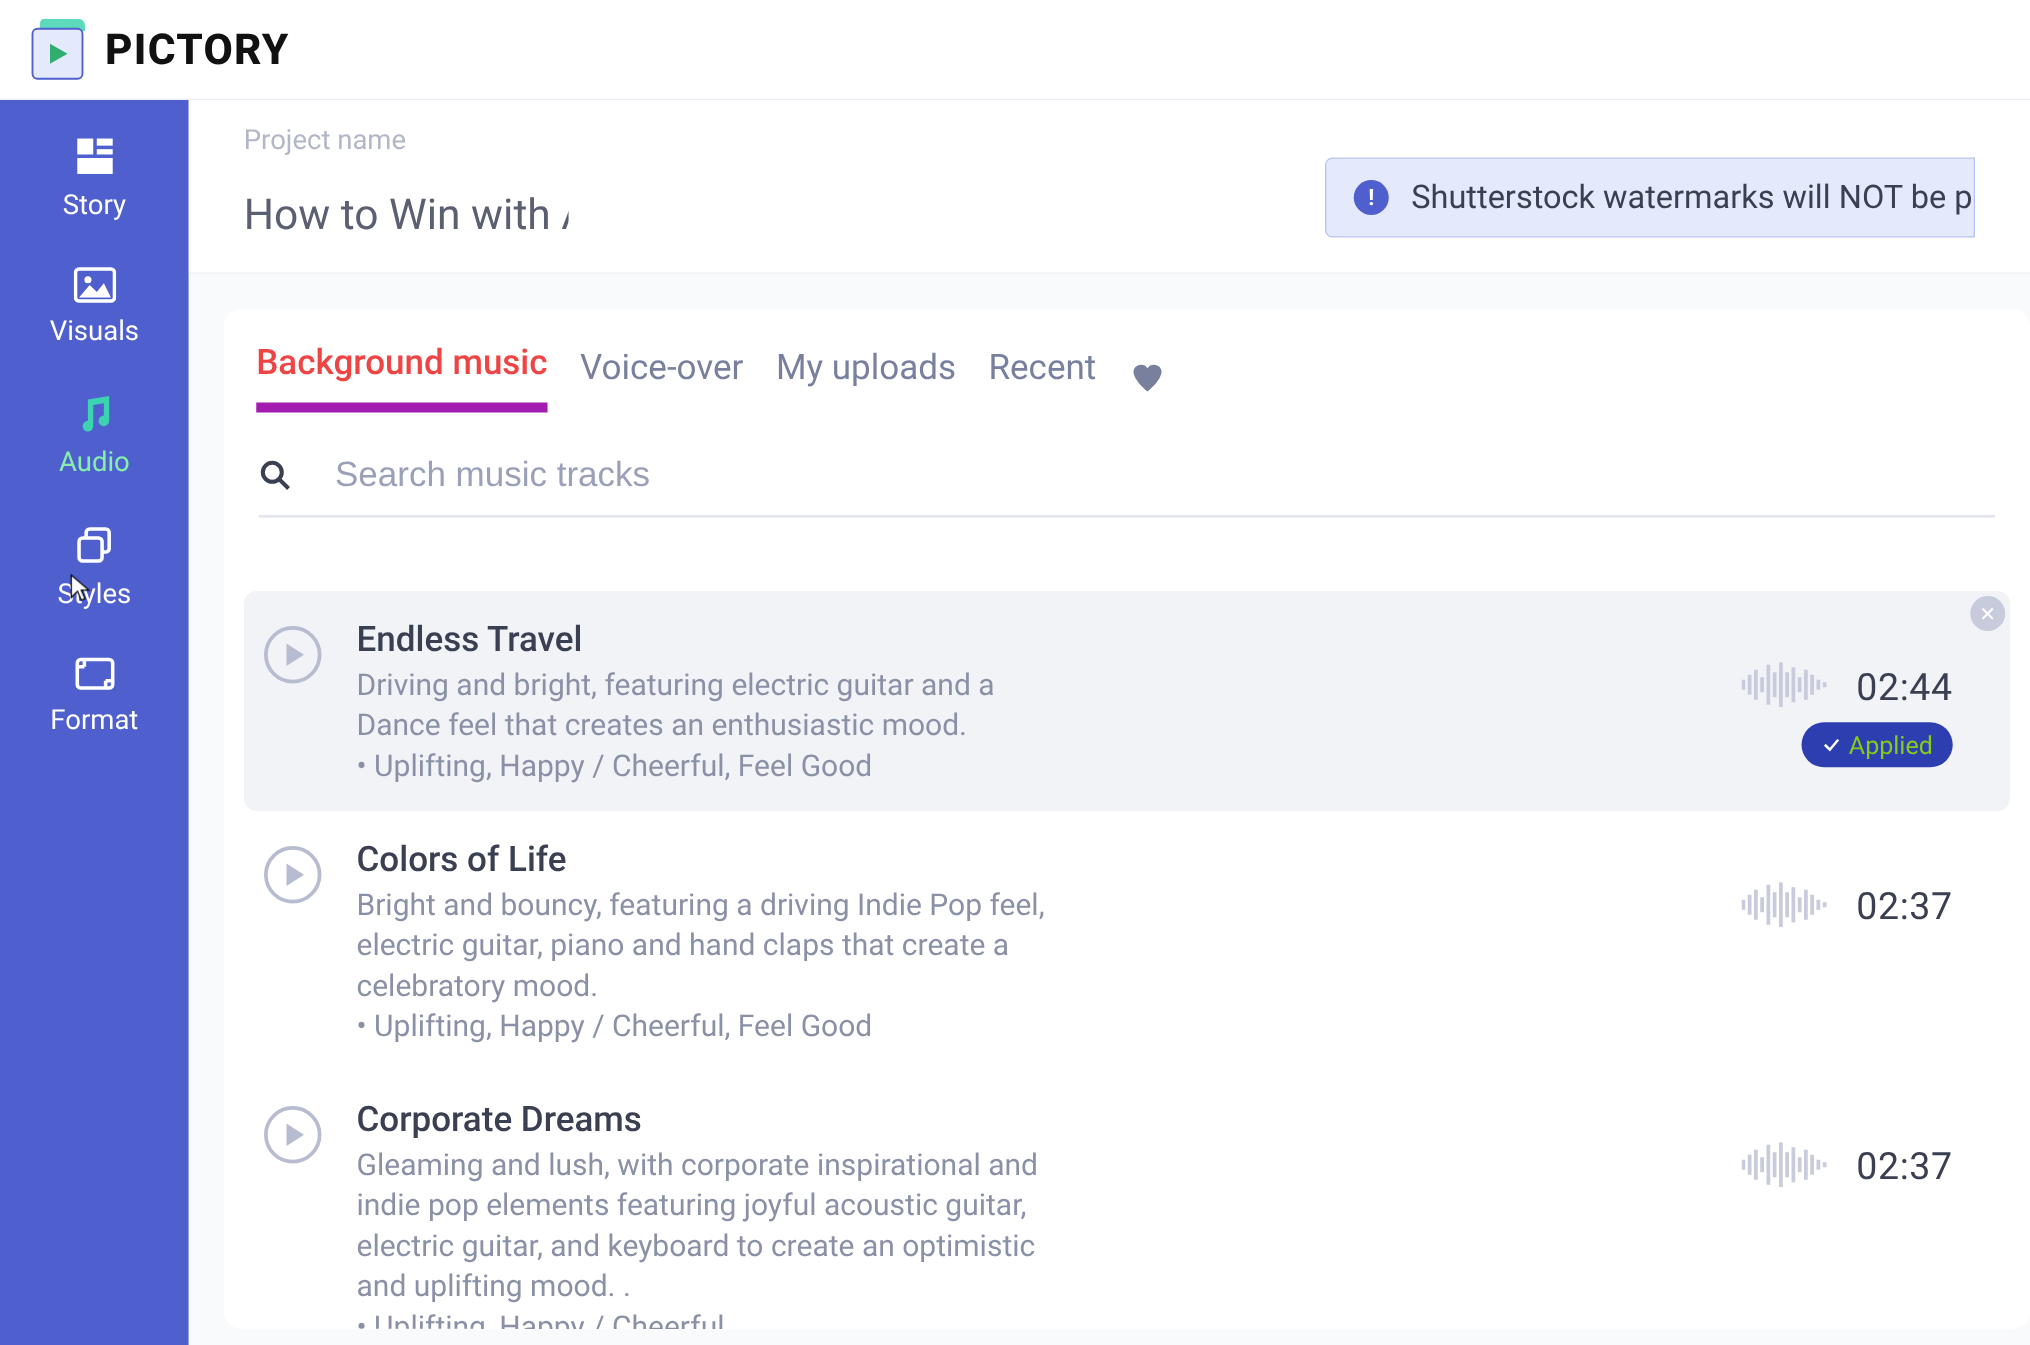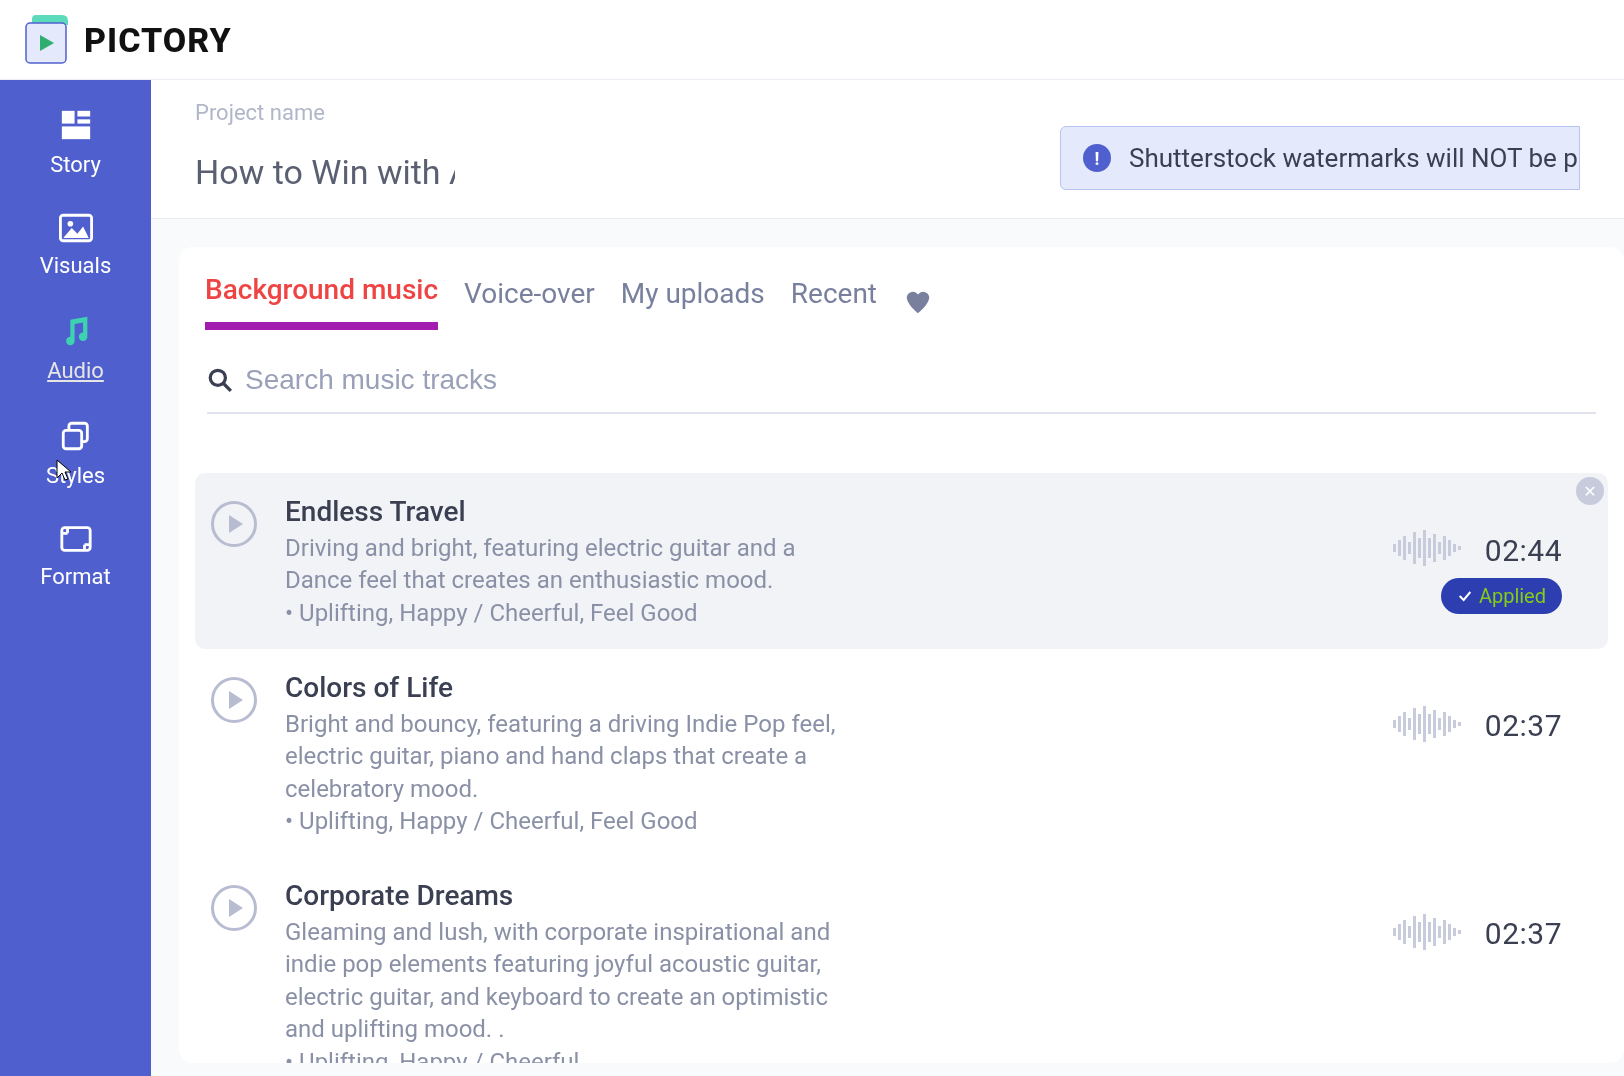--- a/index.html
+++ b/index.html
@@ -40,21 +40,21 @@
     flex-direction: column;
     align-items: center;
     gap: 10px;
     color: #fff;
     cursor: pointer;
     user-select: none;
     width: 100%;
     position: relative;
   }
   .side-item .label { font-size: 22px; font-weight: 400; }
-  .side-item.active { color: #e5e5e5; text-decoration: underline; }
+  .side-item.active { color: #86efac; }
 
   
   .content { flex: 1; background: #f9fafc; overflow: hidden; position: relative; }
 
   
   .project-head {
     padding: 20px 44px 26px 44px;
     background: #fff;
     border-bottom: 1px solid #eceef5;
     display: flex;
@@ -123,21 +123,21 @@
     border-bottom: 8px solid #a21caf;
     font-weight: 500;
   }
   .tab-heart { color: #78809e; width: 30px; height: 30px; }
 
   
   .search-row {
     margin: 34px 28px 0 28px;
     display: flex;
     align-items: center;
-    gap: 12px;
+    gap: 35px;
     border-bottom: 2px solid #e1e3ee;
     padding-bottom: 16px;
   }
   .search-row input {
     border: none;
     outline: none;
     font-size: 28px;
     color: #555;
     flex: 1;
     background: transparent;

